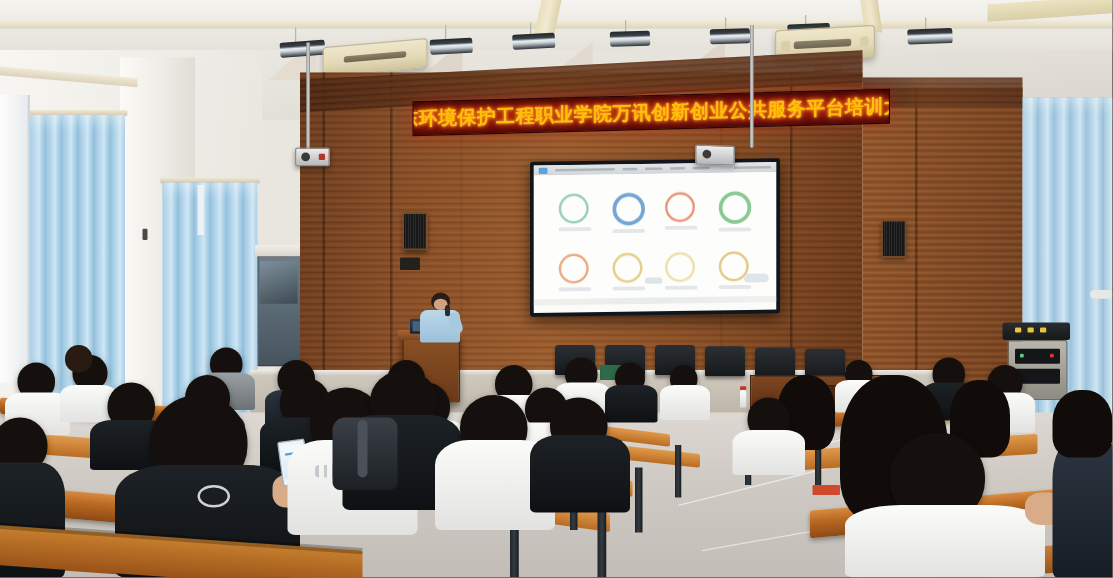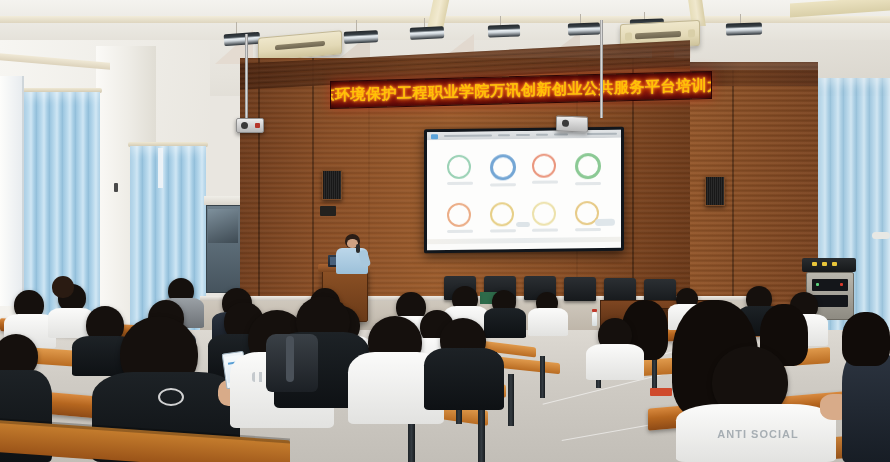--- a/index.html
+++ b/index.html
@@ -450,23 +450,20 @@
   <div class="abs head" style="left:368px;top:316px;width:54px;height:52px;"></div>
   <div class="abs torso t-white" style="left:348px;top:352px;width:96px;height:72px;"></div>
 
   <div class="abs head" style="left:440px;top:318px;width:46px;height:44px;"></div>
   <div class="abs torso t-black" style="left:424px;top:348px;width:80px;height:62px;"></div>
 
   <div class="abs hair-long" style="left:672px;top:300px;width:86px;height:118px;"></div>
 
   <div class="abs head" style="left:712px;top:346px;width:76px;height:72px;"></div>
   <div class="abs torso t-white" style="left:676px;top:404px;width:160px;height:58px;"></div>
-  <div class="abs" style="left:688px;top:428px;width:140px;text-align:center;">
-    <div class="shirt-text" style="font-size:11px;opacity:.55;">ANTI SOCIAL</div>
-  </div>
   <div class="abs hand" style="left:820px;top:394px;width:32px;height:26px;"></div>
 
   <div class="abs torso t-navy" style="left:842px;top:352px;width:56px;height:110px;"></div>
   <div class="abs hair-long" style="left:842px;top:312px;width:48px;height:54px;"></div>
 
   <div class="abs head" style="left:598px;top:318px;width:34px;height:34px;"></div>
   <div class="abs torso t-white" style="left:586px;top:344px;width:58px;height:36px;"></div>
 
   <div class="abs bench" style="left:-10px;top:430px;width:300px;height:32px;transform:skewY(4deg);
               background:linear-gradient(180deg,#c8802f,#9a5318);"></div>

